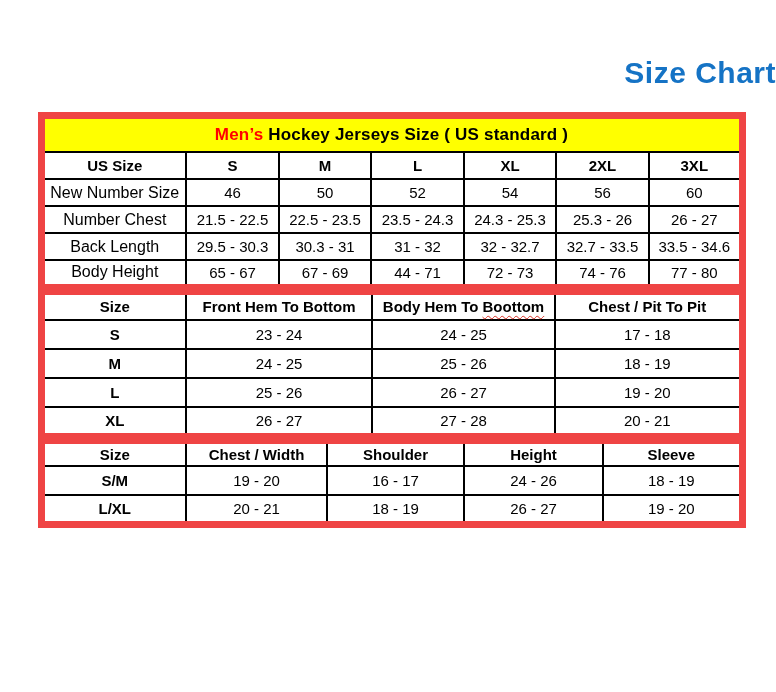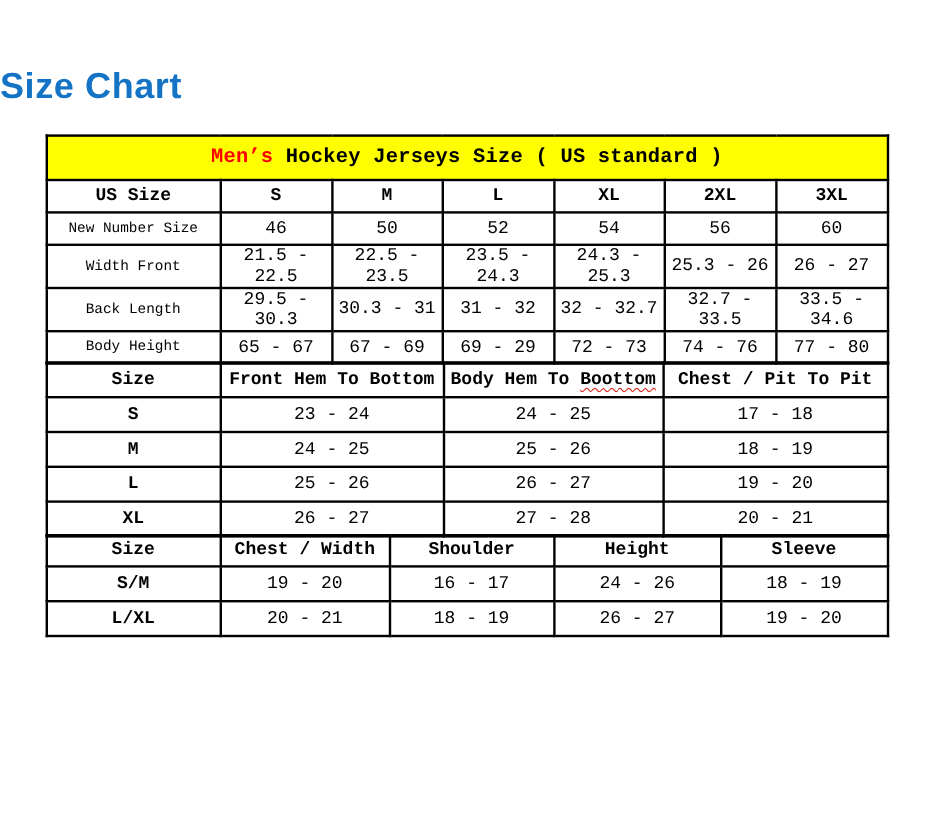--- a/index.html
+++ b/index.html
@@ -9,53 +9,52 @@
     height: 692px;
     background: #ffffff;
     font-family: "Liberation Sans", sans-serif;
     color: #000000;
     overflow: hidden;
   }
   .page { width: 776px; height: 692px; position: relative; }
 
   .title {
     margin: 56px 0 0 0;
-    text-align: left;
+    text-align: right;
     font-size: 30px;
     line-height: 1.15;
     font-weight: bold;
     color: #1573C5;
     letter-spacing: 0.5px;
   }
 
   .tables { width: 701px; margin: 21px auto 0 auto; }
 
   table {
     border-collapse: collapse;
     table-layout: fixed;
     width: 701px;
-    border: 1px solid #ef4444;
-    font-family: Liberation Mono, monospace;
+    border: 7px solid #ef4444;
   }
   table + table { margin-top: -3px; }
 
   td, th { border: 2px solid #000000; padding: 0 2px; text-align: center; vertical-align: middle; }
 
   .band {
     background: #FFFF00;
     height: 37px;
     font-size: 17px;
     font-weight: bold;
     letter-spacing: 0.2px;
   }
   .band .accent { color: #FF0000; }
 
   th { font-size: 15px; font-weight: bold; }
   td.val { font-size: 15px; font-weight: normal; }
-  td.lbl { font-size: 12px; font-weight: normal; margin-left: 27px; }
+  td.lbl { font-size: 16px; font-weight: normal; margin-left: 27px; }
   td.lbl-bold { font-size: 15px; font-weight: bold; }
 
   .mens th { height: 27px; }
   .mens td.val, .mens td.lbl { height: 27px; }
 
   .womens th { height: 29px; }
   .womens td { height: 29px; }
 
   .youth th { height: 26px; }
   .youth td { height: 29px; }
@@ -106,42 +105,42 @@
       <tr>
         <td class="lbl">New Number Size</td>
         <td class="val">46</td>
         <td class="val">50</td>
         <td class="val">52</td>
         <td class="val">54</td>
         <td class="val">56</td>
         <td class="val">60</td>
       </tr>
       <tr>
-        <td class="lbl">Width Front</td>
+        <td class="lbl">Number Chest</td>
         <td class="val">21.5 - 22.5</td>
         <td class="val">22.5 - 23.5</td>
         <td class="val">23.5 - 24.3</td>
         <td class="val">24.3 - 25.3</td>
         <td class="val">25.3 - 26</td>
         <td class="val">26 - 27</td>
       </tr>
       <tr>
         <td class="lbl">Back Length</td>
         <td class="val">29.5 - 30.3</td>
         <td class="val">30.3 - 31</td>
         <td class="val">31 - 32</td>
         <td class="val">32 - 32.7</td>
         <td class="val">32.7 - 33.5</td>
         <td class="val">33.5 - 34.6</td>
       </tr>
       <tr>
         <td class="lbl">Body Height</td>
         <td class="val">65 - 67</td>
         <td class="val">67 - 69</td>
-        <td class="val">69 - 29</td>
+        <td class="val">44 - 71</td>
         <td class="val">72 - 73</td>
         <td class="val">74 - 76</td>
         <td class="val">77 - 80</td>
       </tr>
     </tbody>
       </table>
 
     <table class="womens">
       <colgroup>
         <col style="width:145px">

